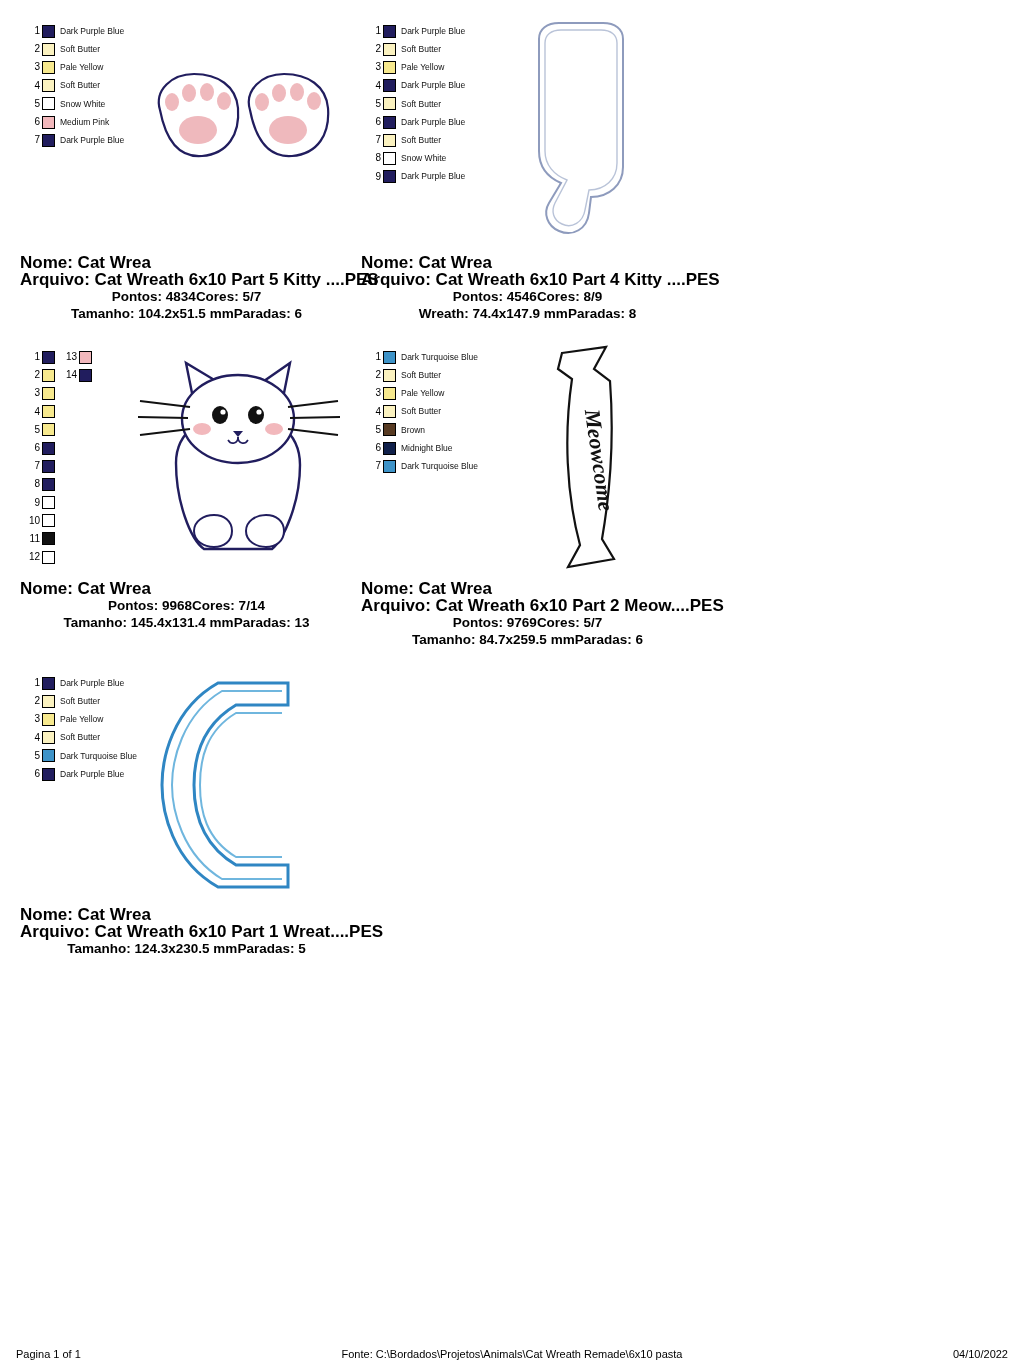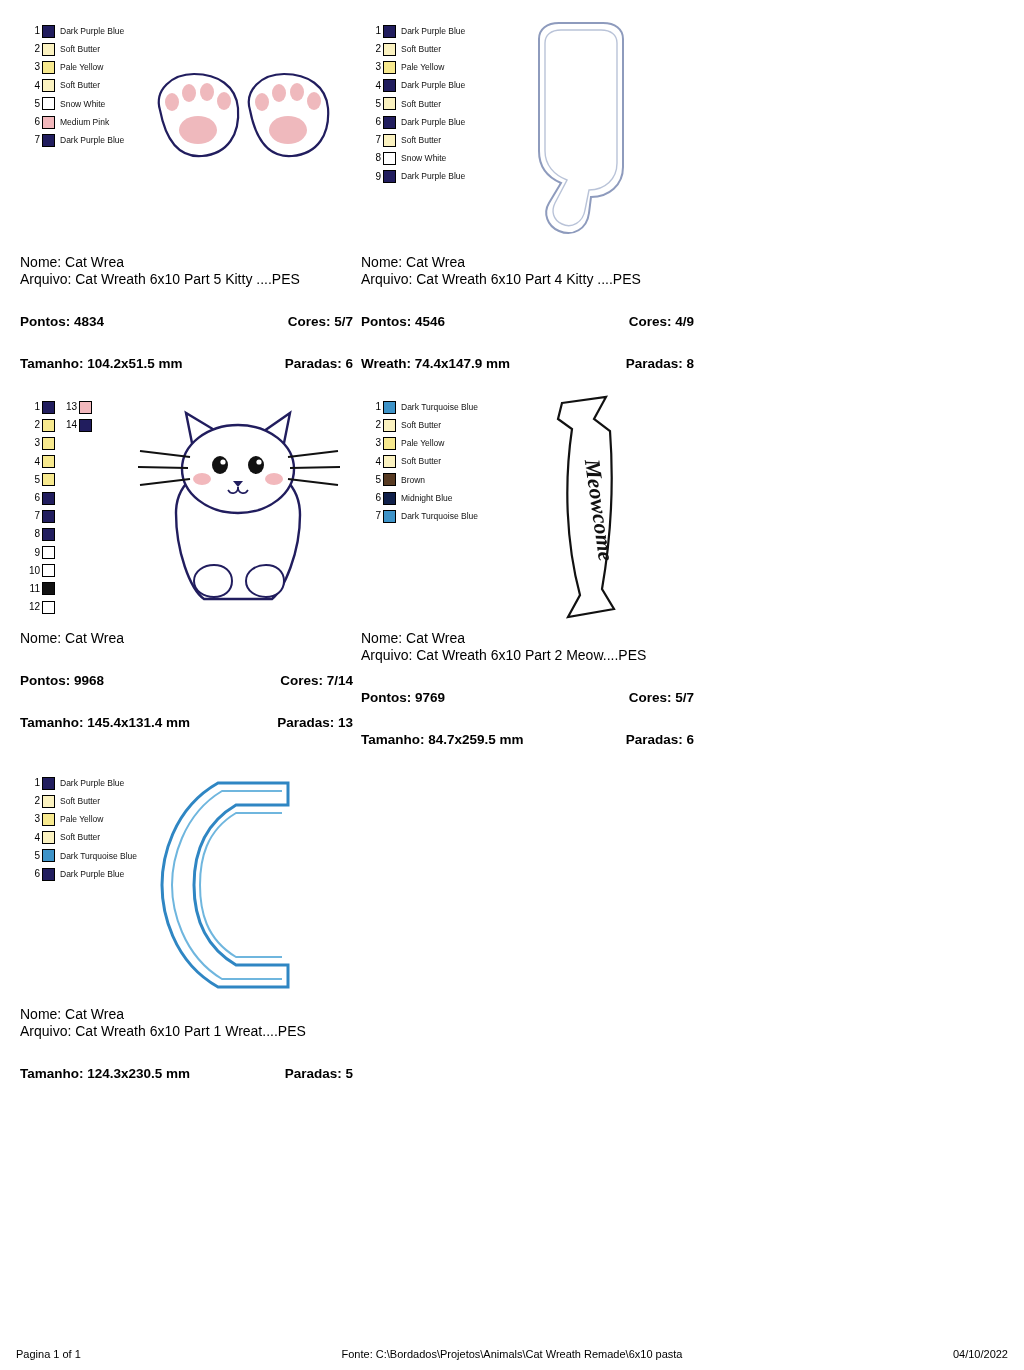--- a/index.html
+++ b/index.html
@@ -84,32 +84,31 @@
     height: 236px;
     display: flex;
     align-items: center;
     justify-content: center;
   }
   .info {
     border-top: 0px solid transparent;
     padding-top: 2px;
   }
   .info-line {
-    font-size: 14px;
-    font-weight: normal;
+    font-size: 17px;
+    font-weight: bold;
     line-height: 17px;
     white-space: nowrap;
   }
   .info-split {
     display: flex;
-    justify-content: space-between;
+    justify-content: center;
     font-size: 13.5px;
     font-weight: bold;
     line-height: 17px;
-    margin-top: 25px;
   }
   .footer {
     position: absolute;
     left: 16px;
     right: 16px;
     bottom: 10px;
     display: flex;
     justify-content: space-between;
     align-items: center;
     font-size: 11px;
@@ -263,21 +262,21 @@
             <path d="M58 22 C58 12 66 6 78 6 L122 6 C134 6 142 12 142 22 L142 150 C142 168 128 180 110 180 L108 196 C106 212 92 220 78 214 C66 209 62 196 68 186 L80 166 C66 160 58 150 58 134 Z" fill="#ffffff" stroke="#8e9bbd" stroke-width="2"></path>
             <path d="M64 26 C64 18 70 13 80 13 L120 13 C130 13 136 18 136 26 L136 146 C136 162 124 173 108 173 L104 193 C102 205 91 212 81 207 C72 203 70 194 74 186 L86 163 C73 158 64 148 64 134 Z" fill="none" stroke="#b9c3d8" stroke-width="1.4"></path>
           </svg>
         </div>
       </div>
       <div class="info">
         <div class="info-line">Nome: Cat Wrea</div>
         <div class="info-line">Arquivo: Cat Wreath 6x10 Part 4 Kitty ....PES</div>
         <div class="info-split">
           <span>Pontos: 4546</span>
-          <span>Cores: 4/9</span>
+          <span>Cores: 8/9</span>
         </div>
         <div class="info-split">
           <span>Wreath: 74.4x147.9 mm</span>
           <span>Paradas: 8</span>
         </div>
       </div>
     </div>
 
     <div class="card">
       <div class="card-body">

